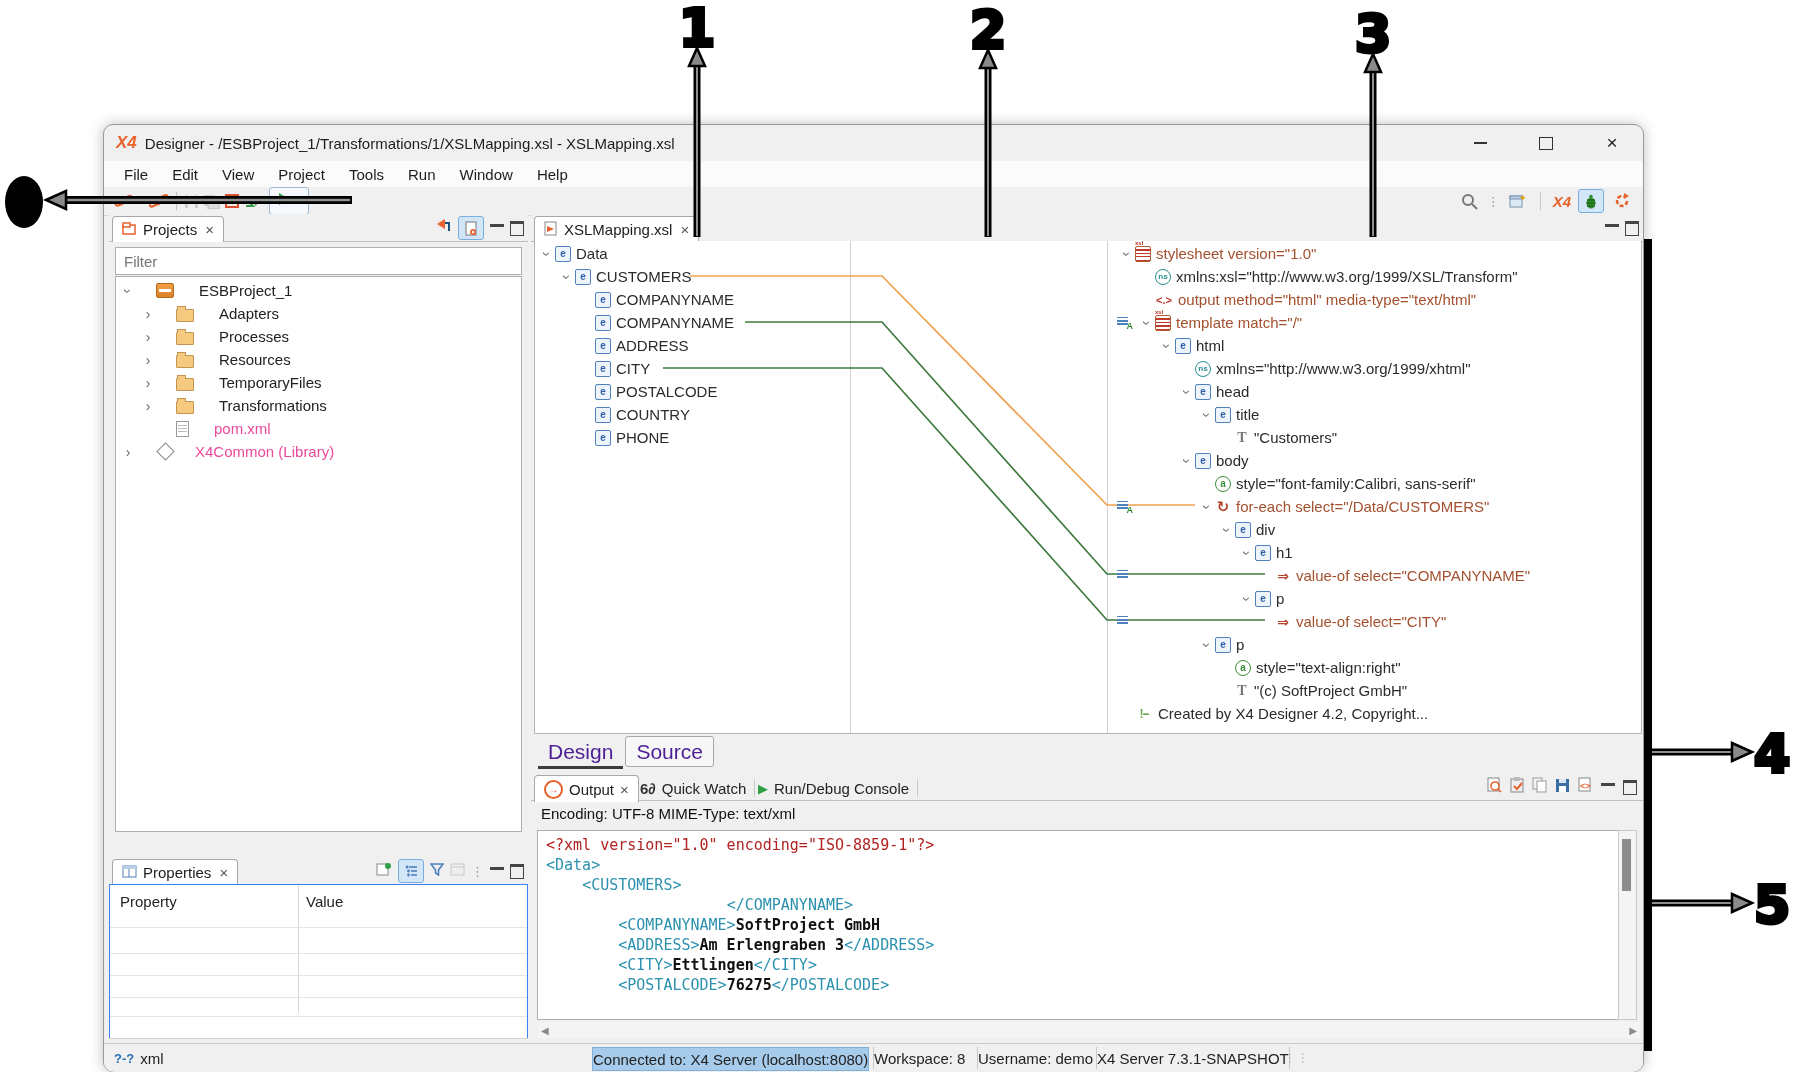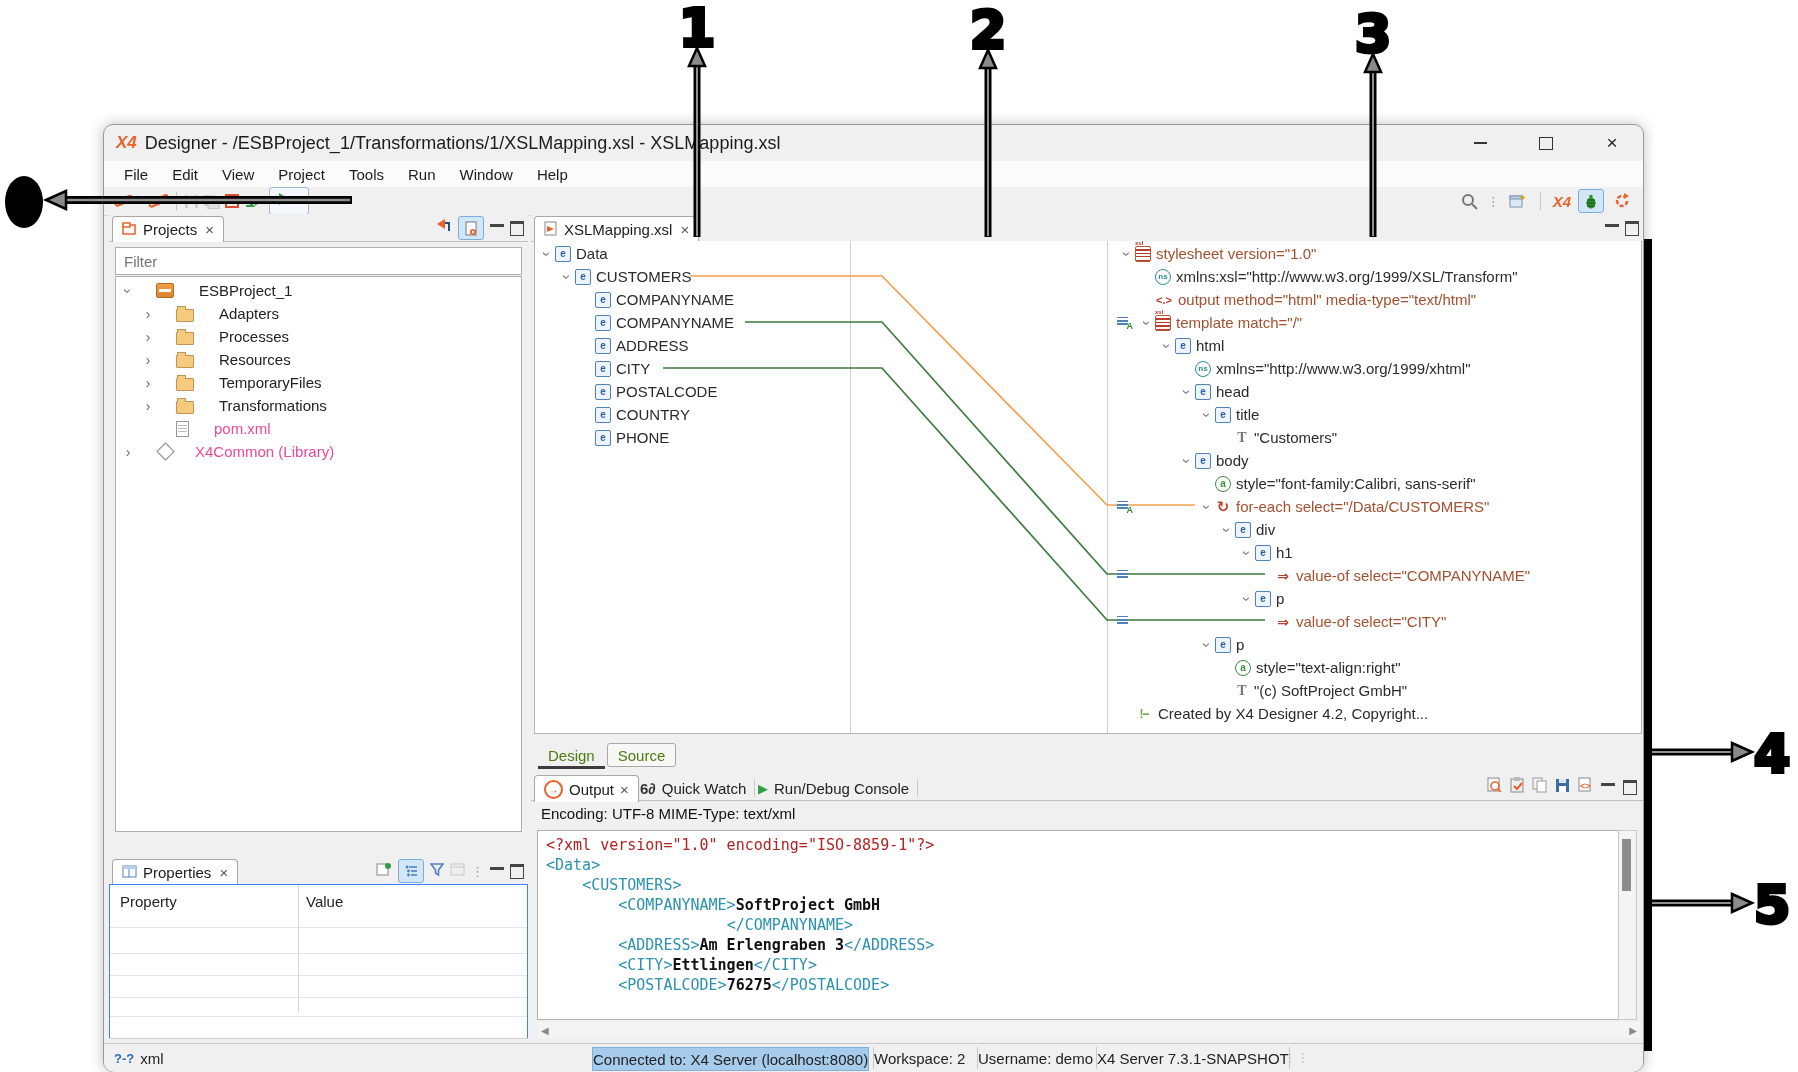--- a/index.html
+++ b/index.html
@@ -6,21 +6,21 @@
   body{width:1798px;height:1072px;position:relative;overflow:hidden;
        font-family:"Liberation Sans","DejaVu Sans",sans-serif;color:#222;}
   .stage{position:absolute;inset:0;}
   
   .window{position:absolute;left:103px;top:124px;width:1539px;height:946px;
           background:#f0f0f0;border:1px solid #9a9a9a;border-radius:10px;
           box-shadow:0 0 14px rgba(0,0,0,.25);}
   .titlebar{position:absolute;left:0;top:0;right:0;height:36px;display:flex;align-items:center;
             padding-left:12px;border-radius:10px 10px 0 0;}
   .x4logo{color:#e8622d;font-weight:bold;font-style:italic;font-size:17px;margin-right:8px;}
-  .titletext{font-size:18px;color:#1c1c1c;}
+  .titletext{font-size:15px;color:#1c1c1c;}
   .winctrls{position:absolute;right:18px;top:0;height:36px;display:flex;align-items:center;gap:40px;}
   .wc{width:26px;height:22px;display:flex;align-items:center;justify-content:center;color:#222;}
   .wc .bar{width:13px;height:2px;background:#333;}
   .wc .box{width:12px;height:11px;border:1.6px solid #333;}
   .wc.close{font-size:19px;}
   
   .menubar{position:absolute;left:0;top:36px;right:0;height:26px;background:#fbfbfb;
            display:flex;align-items:center;padding-left:8px;}
   .menu-item{font-size:15px;padding:2px 12px;color:#1c1c1c;}
   
@@ -91,21 +91,21 @@
   .ic-valueof{color:#b5432a;font-size:14px;font-weight:bold;width:16px;}
   .ic-comment{color:#6aa84f;font-weight:bold;font-size:12px;width:18px;letter-spacing:-1px;}
   .xsl{color:#a3502e;}
   .plain{color:#2b2b2b;}
   .anch{position:absolute;left:4px;top:4px;width:18px;height:14px;}
   .anch .lines{position:absolute;left:4px;top:2px;width:11px;height:9px;
                background:repeating-linear-gradient(#4f81bd 0 1.4px,transparent 1.4px 3.2px);}
   .anch b{position:absolute;right:-2px;bottom:-2px;color:#2f8f2f;font-size:9px;}
   .viewtabs{position:absolute;left:3px;top:527px;height:28px;right:3px;display:flex;align-items:flex-end;gap:2px;
             background:#f0f0f0;padding-left:4px;}
-  .vtab{font-size:15px;padding:3px 10px 2px;color:#4d7c0f;}
+  .vtab{font-size:21px;padding:3px 10px 2px;color:#4c1d95;}
   .vtab.active{border-bottom:3px solid #3c3c3c;}
   .vtab.boxed{border:1px solid #a8a8a8;border-radius:3px;background:#f7f7f7;margin-bottom:2px;}
   
   #output{left:427px;top:648px;width:1112px;height:270px;}
   .otab{position:absolute;top:2px;height:26px;display:flex;align-items:center;gap:6px;padding:0 9px;font-size:15px;}
   .otab.active{background:#fff;border:1px solid #a8a8a8;border-bottom:none;border-radius:4px 4px 0 0;}
   .otab .sep{position:absolute;right:0;top:4px;bottom:4px;width:1px;background:#c9c9c9;}
   .oticon-circle{width:15px;height:15px;border-radius:50%;border:2px solid #e8622d;color:#e8622d;
                  display:inline-flex;align-items:center;justify-content:center;font-size:10px;font-weight:bold;}
   .glasses{font-weight:bold;color:#333;font-size:15px;}
@@ -595,22 +595,22 @@
           <span class="mini"></span>
           <span class="restore"></span>
         </div>
       </div>
       <div class="encoding">Encoding: UTF-8 MIME-Type: text/xml</div>
       <div class="xmlbox">
         <div class="xmlpad" id="xmllines">
             <div class="xline"><span class="xprolog">&lt;?xml version="1.0" encoding="ISO-8859-1"?&gt;</span></div>
             <div class="xline"><span class="xtag">&lt;Data&gt;</span></div>
             <div class="xline"><span class="xtxt">    </span><span class="xtag">&lt;CUSTOMERS&gt;</span></div>
+            <div class="xline"><span class="xtxt">                    </span><span class="xtag">&lt;/COMPANYNAME&gt;</span></div>
             <div class="xline"><span class="xtxt">        </span><span class="xtag">&lt;COMPANYNAME&gt;</span><span class="xtxt">SoftProject GmbH</span></div>
-            <div class="xline"><span class="xtxt">                    </span><span class="xtag">&lt;/COMPANYNAME&gt;</span></div>
             <div class="xline"><span class="xtxt">        </span><span class="xtag">&lt;ADDRESS&gt;</span><span class="xtxt">Am Erlengraben 3</span><span class="xtag">&lt;/ADDRESS&gt;</span></div>
             <div class="xline"><span class="xtxt">        </span><span class="xtag">&lt;CITY&gt;</span><span class="xtxt">Ettlingen</span><span class="xtag">&lt;/CITY&gt;</span></div>
             <div class="xline"><span class="xtxt">        </span><span class="xtag">&lt;POSTALCODE&gt;</span><span class="xtxt">76275</span><span class="xtag">&lt;/POSTALCODE&gt;</span></div>
           </div>
       </div>
       <div class="vscroll">
           <div class="vthumb"></div>
         </div>
       <div class="hscroll">
         <span>◀</span>
@@ -678,21 +678,21 @@
       </div>
       <div class="hscroll2">
           <div class="hthumb2"></div>
         </div>
     </div>
 
     <div class="statusbar">
       <span class="st-xmlicon">?-?</span>
       <span>xml</span>
       <span class="st-chip st-blue">Connected to: X4 Server (localhost:8080)</span>
-      <span class="st-chip st-plain" style="left:769px">Workspace: 2</span>
+      <span class="st-chip st-plain" style="left:769px">Workspace: 8</span>
       <span class="st-chip st-plain" style="left:873px">Username: demo</span>
       <span class="st-chip st-plain" style="left:992px;border-right:1px solid #c9c9c9">X4 Server 7.3.1-SNAPSHOT</span>
       <span class="grip">⋮⋮</span>
     </div>
   </div>
 
   <svg id="annot" width="1798" height="1072">
 
     <line x1="697" y1="60" x2="697" y2="237" stroke="#000" stroke-width="7"></line>
     <line x1="697" y1="62" x2="697" y2="236" stroke="#909090" stroke-width="2"></line>

